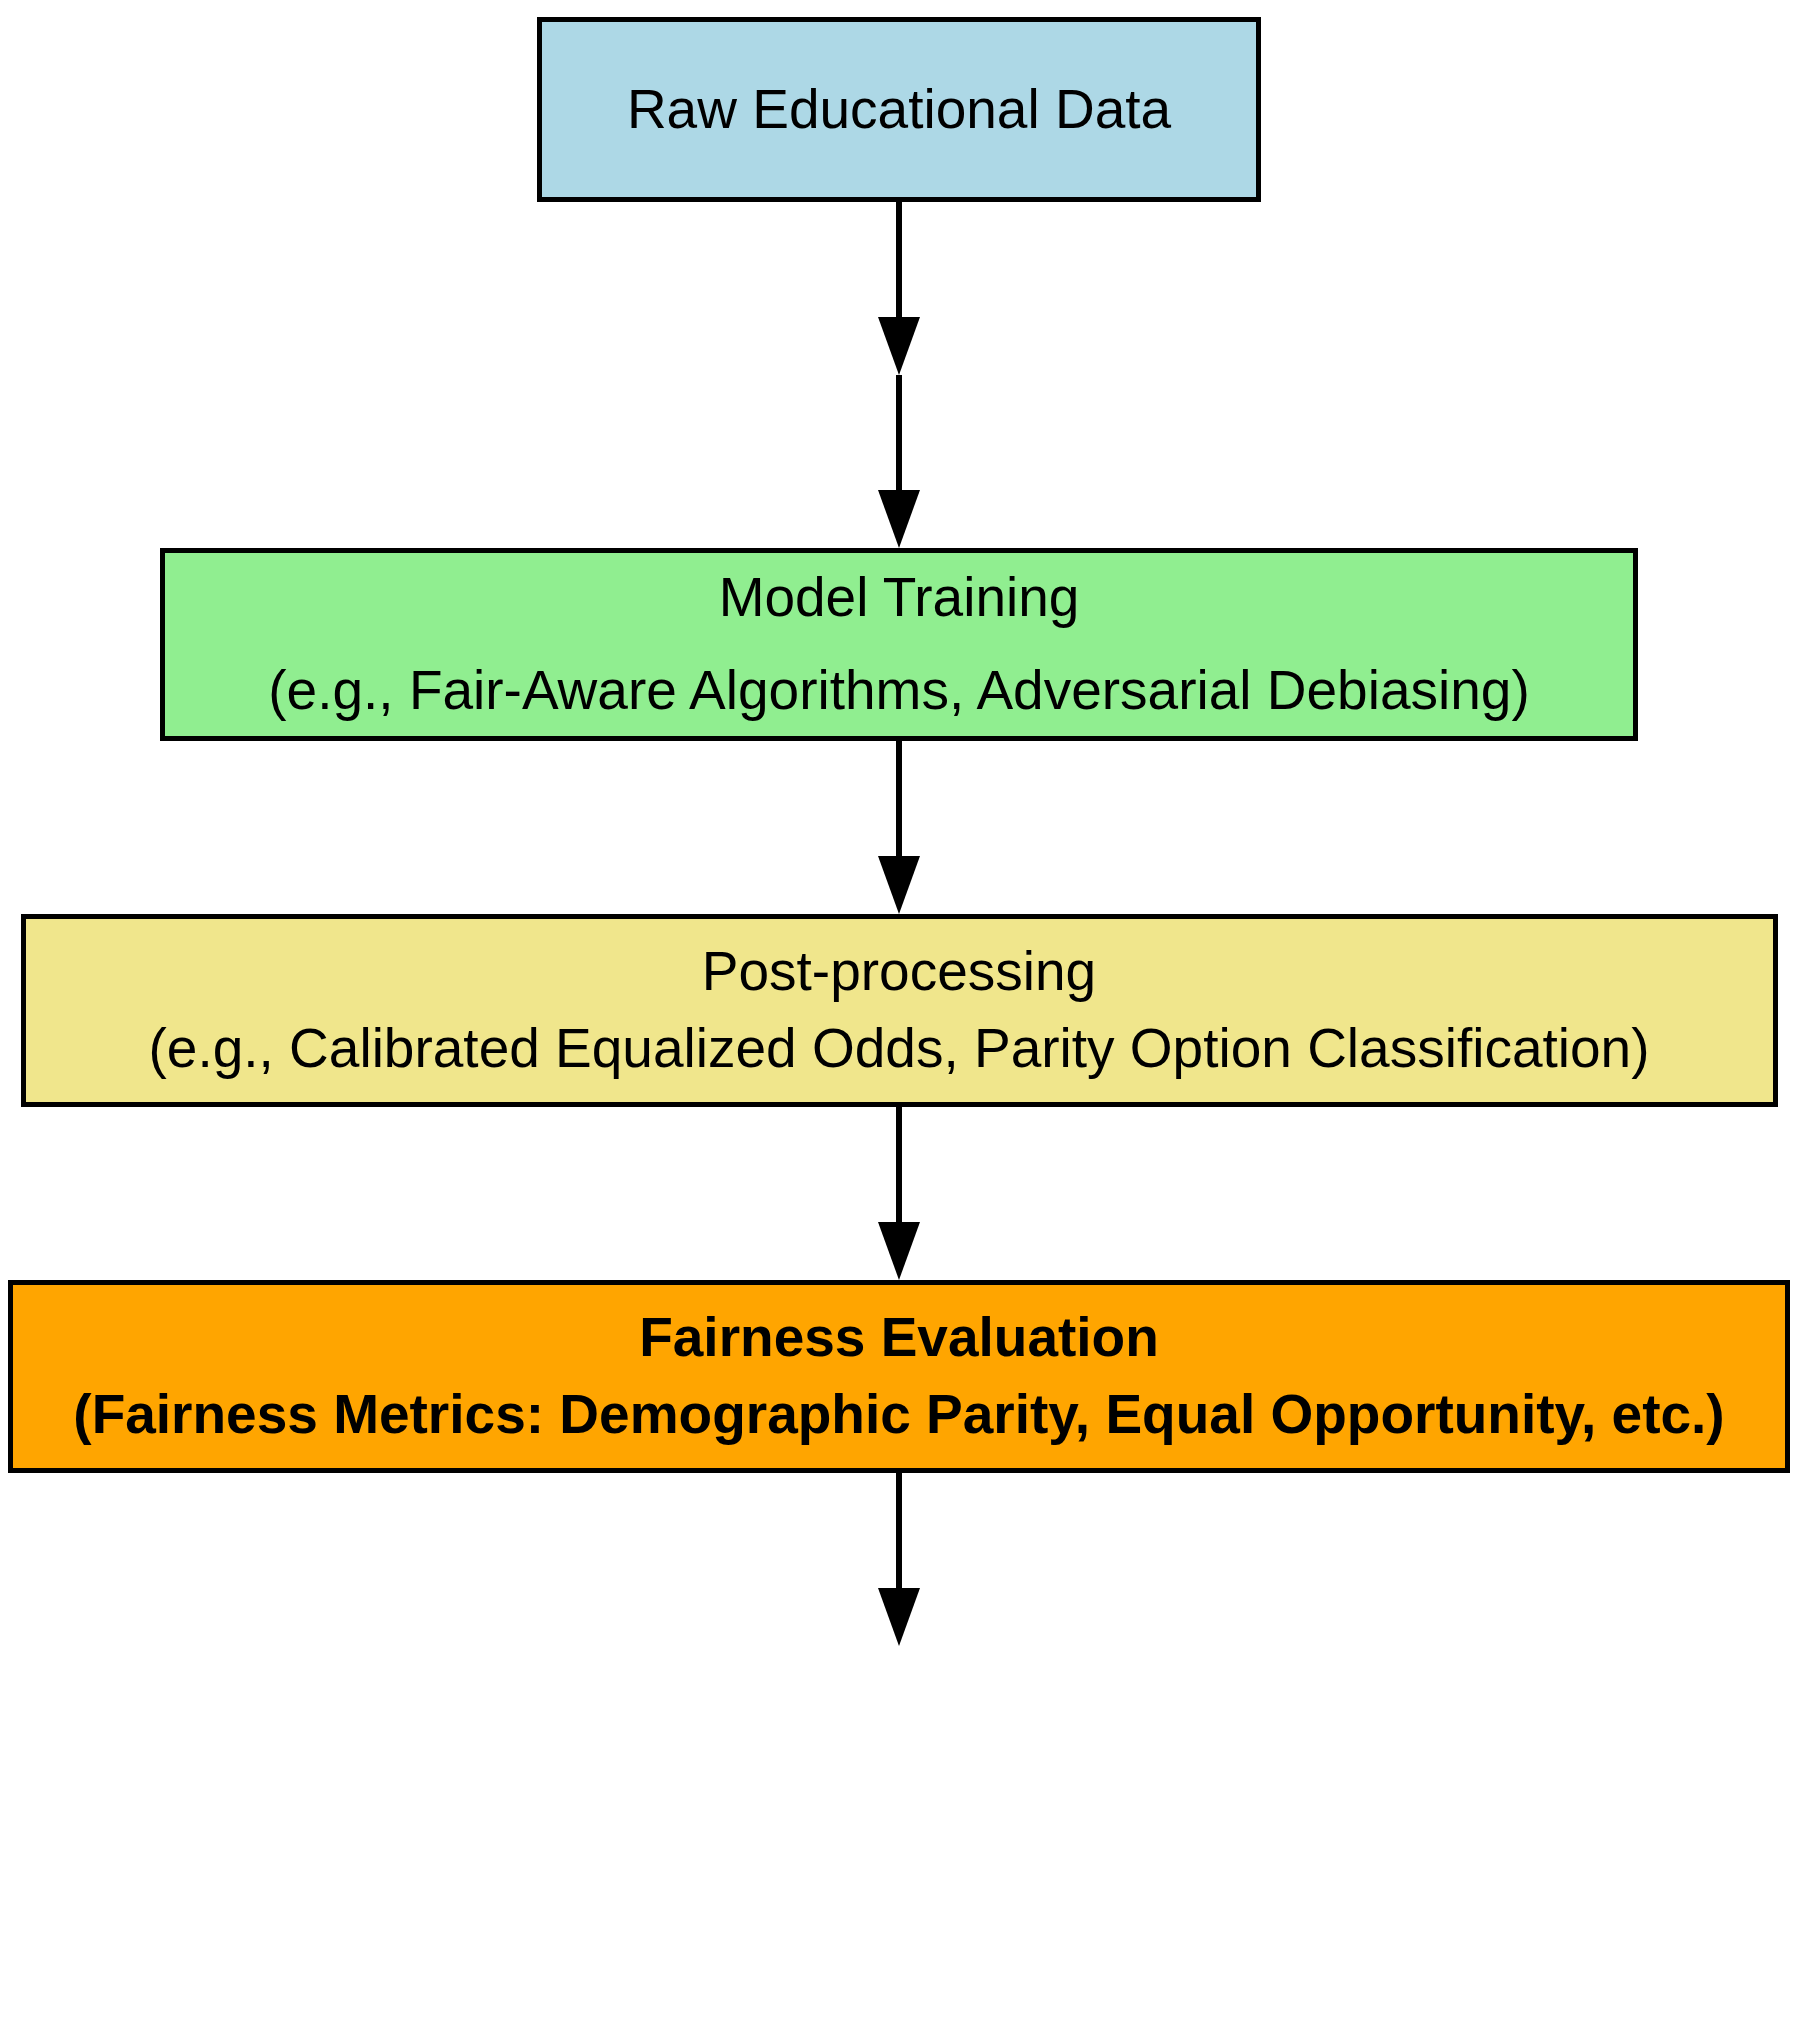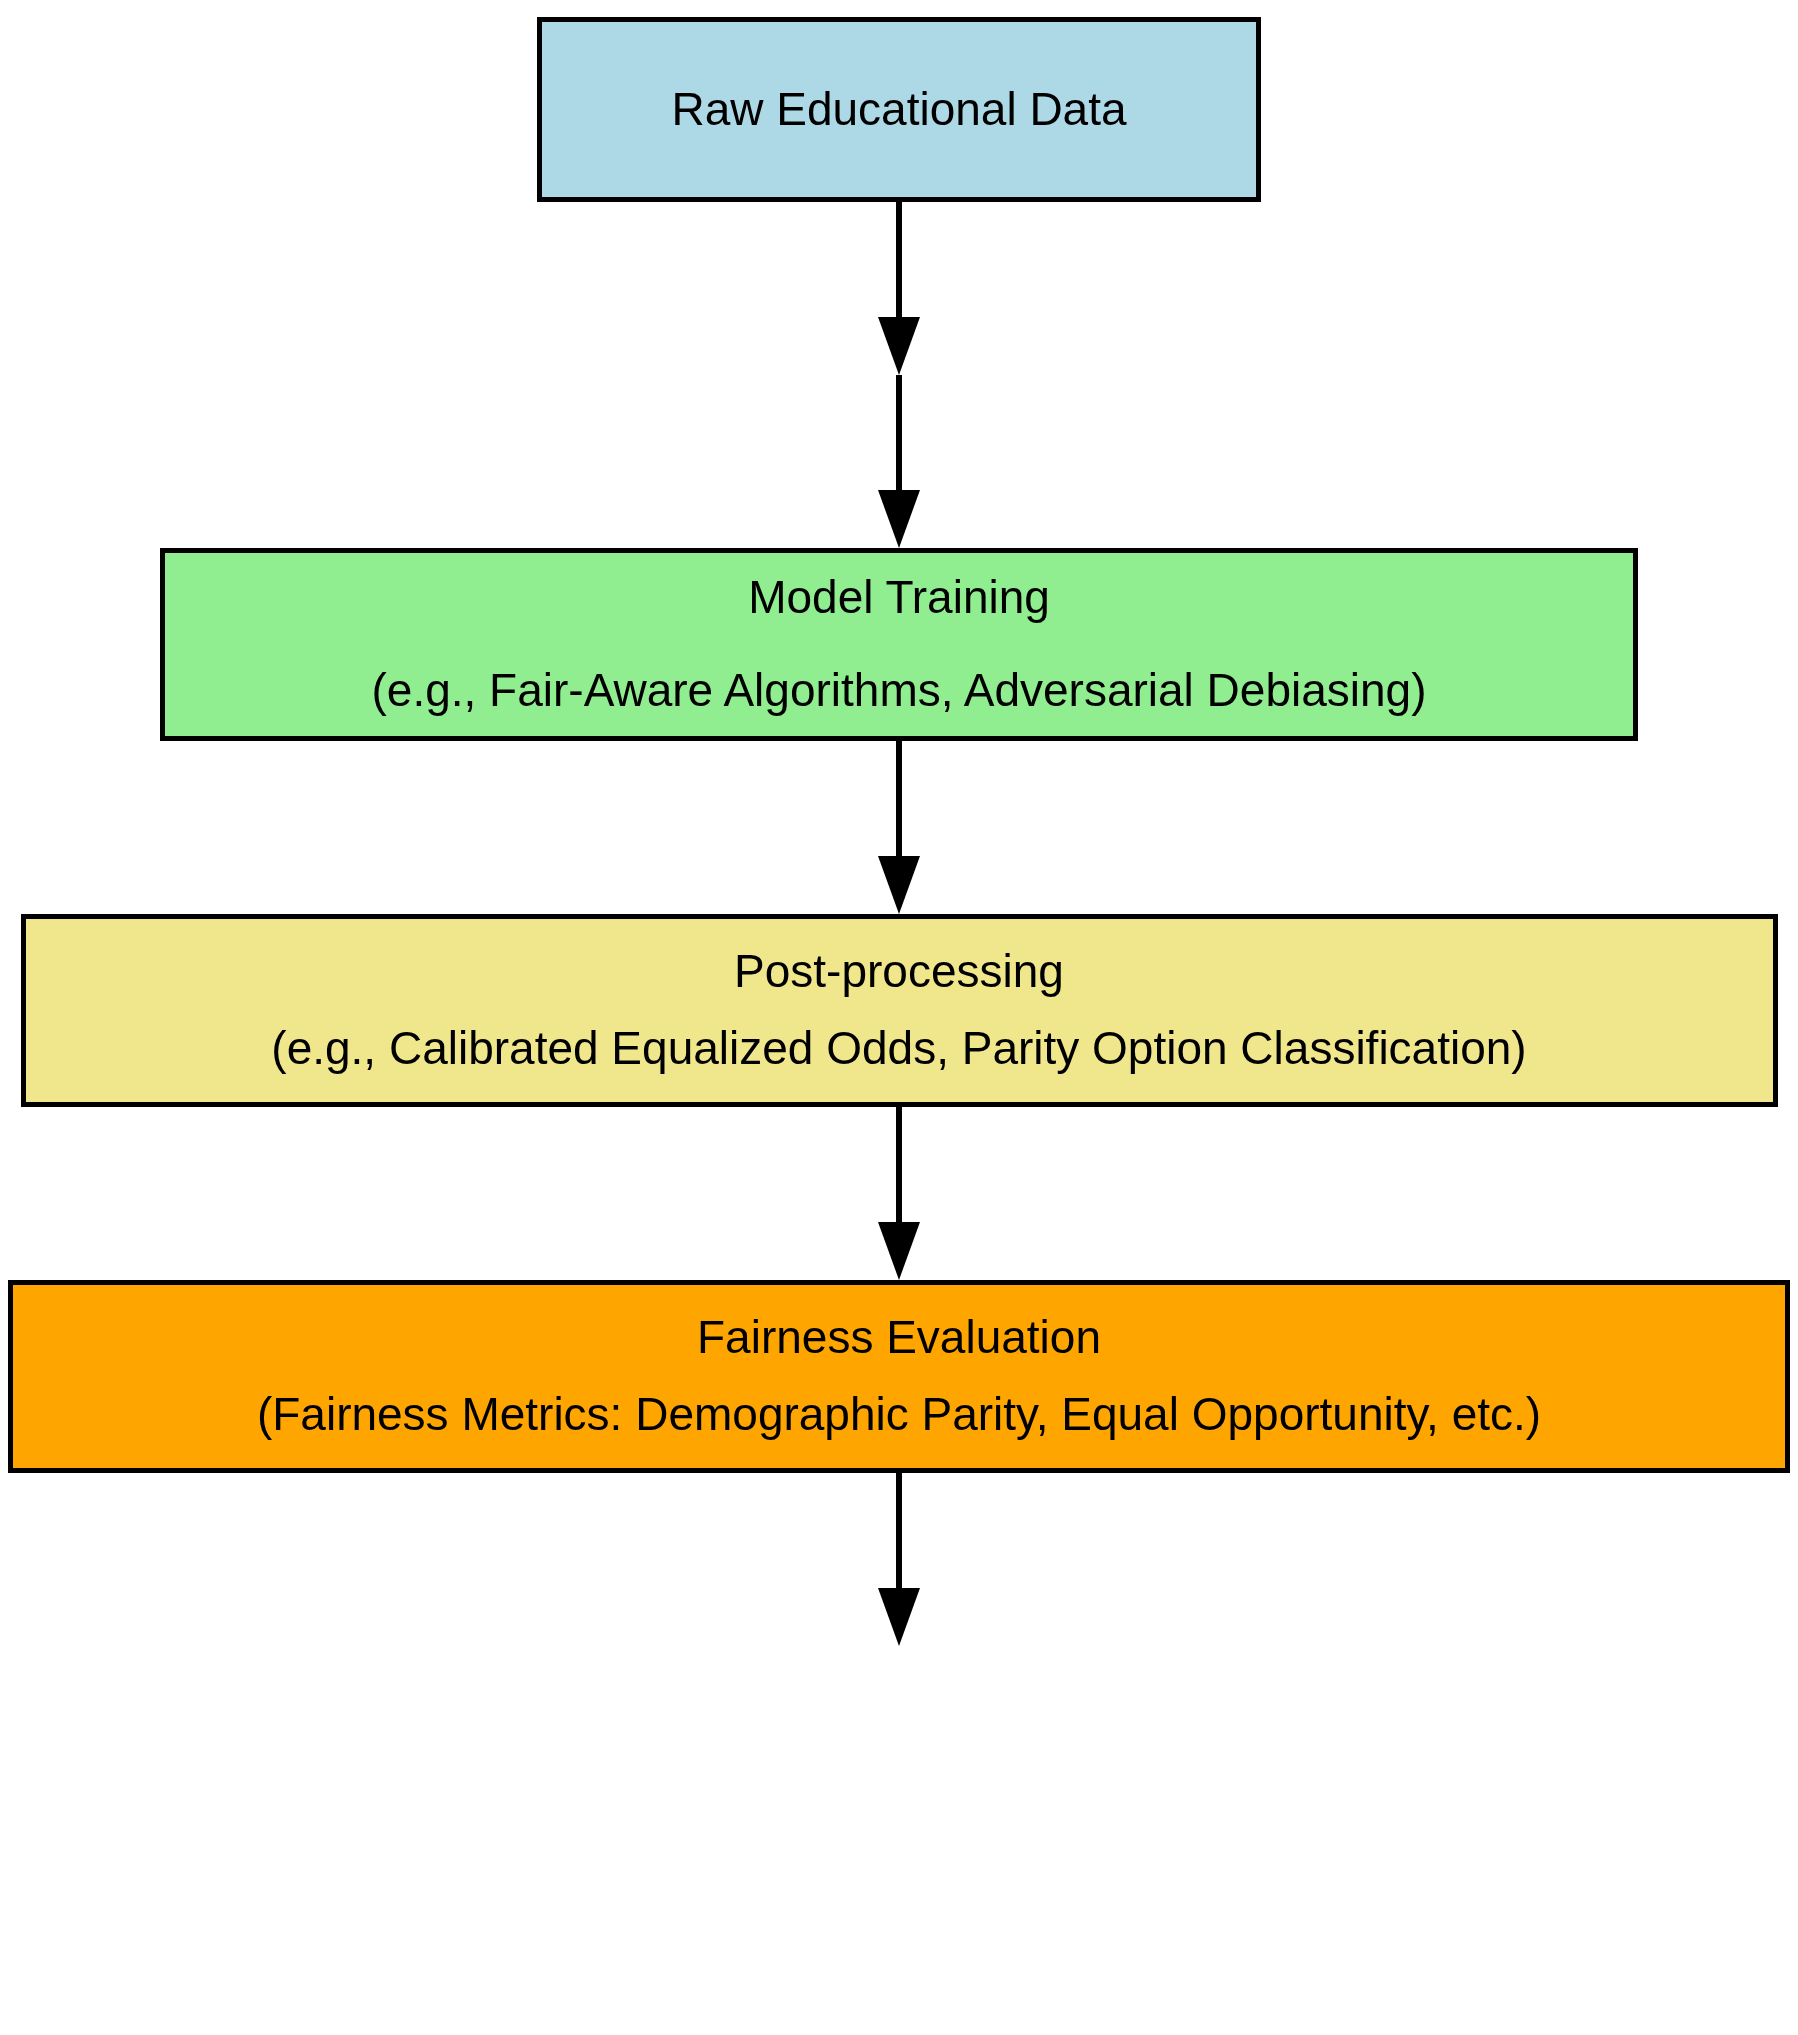--- a/index.html
+++ b/index.html
@@ -20,21 +20,21 @@
   }
   .node {
     box-sizing: border-box;
     border: 5.5px solid #000000;
     display: flex;
     flex-direction: column;
     justify-content: center;
     align-items: center;
     text-align: center;
     color: #000000;
-    font-size: 46px;
+    font-size: 55px;
     line-height: 77px;
     flex-shrink: 0;
     white-space: nowrap;
   }
   .node .label, .node .sublabel { width: 100%; }
   .node-1 { width: 724px; height: 185px; margin-top: 16.6px; }
   .node-2 { width: 1155px; height: 193px; }
   .node-3 { width: 1478px; height: 193px; gap: 16px; }
   .node-4 { width: 1757px; height: 193px; justify-content: center; }
   .node-5 { width: 1782px; height: 193px; }
@@ -92,21 +92,21 @@
   <div class="node node-4" style="background-color: rgb(240, 230, 140);">
     <div class="label">Post-processing</div>
     <div class="sublabel">(e.g., Calibrated Equalized Odds, Parity Option Classification)</div>
   </div>
 
   <div class="arrow">
     <div class="arrow-line"></div>
     <div class="arrow-head"></div>
   </div>
 
-  <div class="node node-5" style="background-color: rgb(255, 165, 0);">
+  <div class="node node-5" style="background-color: rgb(255, 165, 0); font-weight: bold;">
     <div class="label">Fairness Evaluation</div>
     <div class="sublabel">(Fairness Metrics: Demographic Parity, Equal Opportunity, etc.)</div>
   </div>
 
   <div class="arrow">
     <div class="arrow-line"></div>
     <div class="arrow-head"></div>
   </div>
 
 

